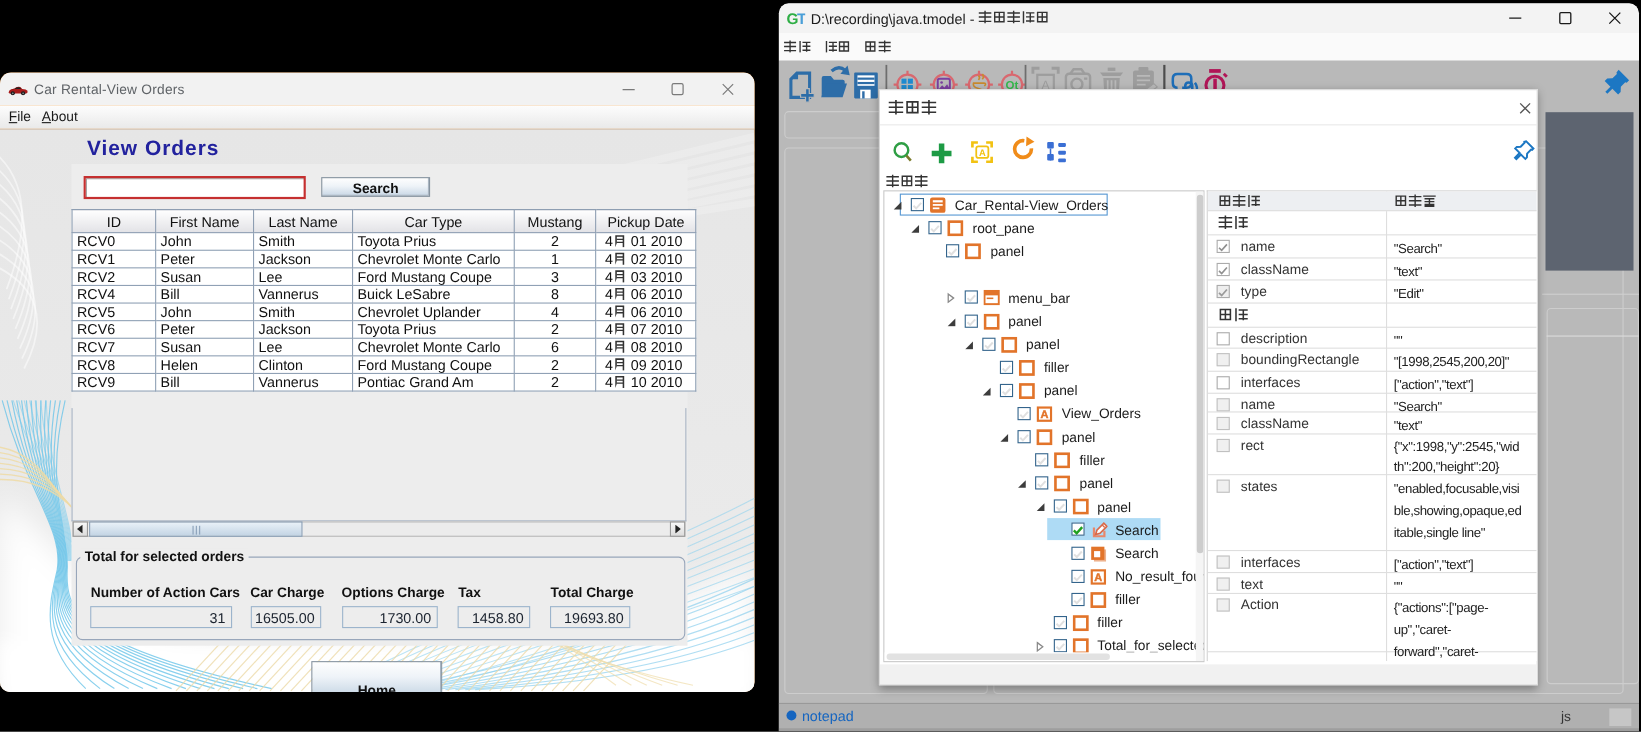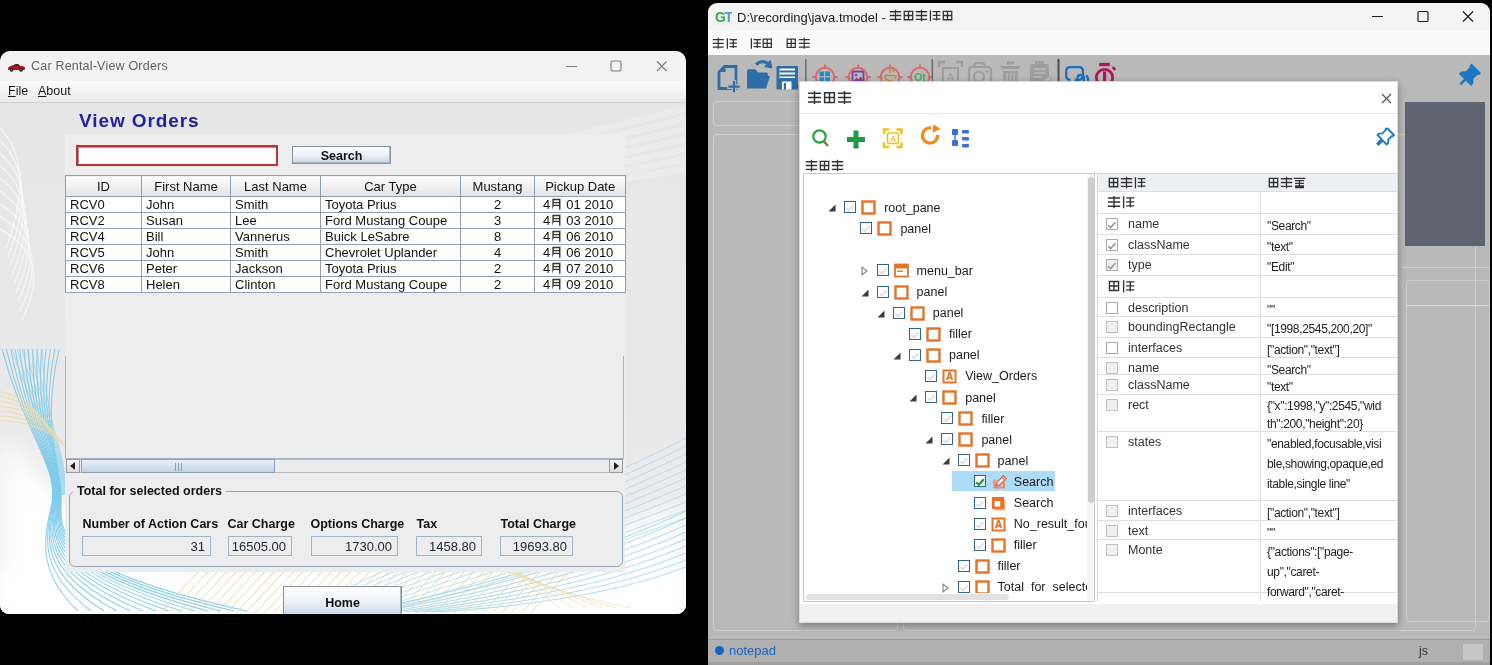--- a/index.html
+++ b/index.html
@@ -1,18 +1,18 @@
 <!DOCTYPE html>
 <html><head><meta charset="utf-8"><style>
 *{margin:0;padding:0;box-sizing:border-box}
 body{background:#000;font-family:"Liberation Sans",sans-serif}
 .stage{position:relative;width:1492px;height:665px;overflow:hidden;background:#000}
 .abs{position:absolute}
 .hzg{fill:#333;display:inline-block}
-#lwin{position:absolute;left:0;top:51px;width:686px;height:563px;border-radius:10px 10px 9px 9px;background:#fdba74;overflow:hidden}
+#lwin{position:absolute;left:0;top:66px;width:686px;height:563px;border-radius:10px 10px 9px 9px;background:#fdba74;overflow:hidden}
 #ltitle{position:absolute;left:0;top:0;width:100%;height:30px;background:#f2f2f2;border-radius:10px 10px 0 0}
 #ltitle .txt{position:absolute;left:31px;top:8px;font-size:12.5px;color:#5f6367;letter-spacing:.2px}
 #lmenu{position:absolute;left:0;top:30px;width:100%;height:22px;background:linear-gradient(#fdfdfd,#e9e9e9);border-bottom:1px solid #cfcfcf}
 #lmenu span{font-weight:normal;font-size:12.5px;color:#1a1a1a;position:absolute}
 .lpanel{position:absolute;background:#ededed}
 .viewhdr{position:absolute;left:79px;top:59px;font-size:19px;font-weight:bold;color:#22229e;letter-spacing:0.9px}
 .sfield{position:absolute;left:76px;top:94px;width:202px;height:21px;background:#fff;border:2px solid #c53030;box-shadow:inset 1px 1px 0 #9a9a9a}
 .mbtn{position:absolute;background:linear-gradient(#fefefe,#eef3f8 45%,#c8d7e5);border:1px solid #8794a0;font-weight:bold;font-size:12.5px;color:#111;text-align:center;box-shadow:inset -1px -1px 0 #aab6c2}
 #otable{position:absolute;left:65px;top:124px;border-collapse:collapse;background:#fff;table-layout:fixed}
 #otable th{background:linear-gradient(#fefefe,#e2e2e6);border:1px solid #8e9eb2;font-weight:normal;font-size:13px;color:#111;height:21px;padding:0}
@@ -243,20 +243,30 @@
             <td>RCV0</td>
             <td>John</td>
             <td>Smith</td>
             <td>Toyota Prius</td>
             <td style="text-align:center;padding:0">2</td>
             <td style="padding-left:8px">4<svg class="hzg" style="width:12.5px;height:12.5px;vertical-align:-1px;" fill="#111">
                 <use href="#hz5"></use>
               </svg> 01 2010</td>
           </tr>
           <tr>
+            <td>RCV1</td>
+            <td>Peter</td>
+            <td>Jackson</td>
+            <td>Chevrolet Monte Carlo</td>
+            <td style="text-align:center;padding:0">1</td>
+            <td style="padding-left:8px">4<svg class="hzg" style="width:12.5px;height:12.5px;vertical-align:-1px;" fill="#111">
+                <use href="#hz5"></use>
+              </svg> 02 2010</td>
+          </tr>
+          <tr>
             <td>RCV2</td>
             <td>Susan</td>
             <td>Lee</td>
             <td>Ford Mustang Coupe</td>
             <td style="text-align:center;padding:0">3</td>
             <td style="padding-left:8px">4<svg class="hzg" style="width:12.5px;height:12.5px;vertical-align:-1px;" fill="#111">
                 <use href="#hz5"></use>
               </svg> 03 2010</td>
           </tr>
           <tr>
@@ -283,28 +293,48 @@
             <td>RCV6</td>
             <td>Peter</td>
             <td>Jackson</td>
             <td>Toyota Prius</td>
             <td style="text-align:center;padding:0">2</td>
             <td style="padding-left:8px">4<svg class="hzg" style="width:12.5px;height:12.5px;vertical-align:-1px;" fill="#111">
                 <use href="#hz5"></use>
               </svg> 07 2010</td>
           </tr>
           <tr>
+            <td>RCV7</td>
+            <td>Susan</td>
+            <td>Lee</td>
+            <td>Chevrolet Monte Carlo</td>
+            <td style="text-align:center;padding:0">6</td>
+            <td style="padding-left:8px">4<svg class="hzg" style="width:12.5px;height:12.5px;vertical-align:-1px;" fill="#111">
+                <use href="#hz5"></use>
+              </svg> 08 2010</td>
+          </tr>
+          <tr>
             <td>RCV8</td>
             <td>Helen</td>
             <td>Clinton</td>
             <td>Ford Mustang Coupe</td>
             <td style="text-align:center;padding:0">2</td>
             <td style="padding-left:8px">4<svg class="hzg" style="width:12.5px;height:12.5px;vertical-align:-1px;" fill="#111">
                 <use href="#hz5"></use>
               </svg> 09 2010</td>
+          </tr>
+          <tr>
+            <td>RCV9</td>
+            <td>Bill</td>
+            <td>Vannerus</td>
+            <td>Pontiac Grand Am</td>
+            <td style="text-align:center;padding:0">2</td>
+            <td style="padding-left:8px">4<svg class="hzg" style="width:12.5px;height:12.5px;vertical-align:-1px;" fill="#111">
+                <use href="#hz5"></use>
+              </svg> 10 2010</td>
           </tr>
         </tbody>
       </table>
       <div class="abs" style="left:65px;top:305px;width:559px;height:103px;background:#ededed;border:1px solid #a8b4c4;border-top:none"></div>
       <div class="sbtrack" style="left:66px;top:408px;width:557px;height:14px"></div>
       <div class="sbbtn" style="left:66px;top:408px;width:14px;height:14px">
         <svg width="6" height="8">
           <path d="M5 0L0 4l5 4z" fill="#222"></path>
         </svg>
       </div>
@@ -322,21 +352,21 @@
       <div class="tlabel" style="left:82.5px;top:466px">Number of Action Cars</div>
       <div class="tlabel" style="left:227.5px;top:466px">Car Charge</div>
       <div class="tlabel" style="left:310.5px;top:466px">Options Charge</div>
       <div class="tlabel" style="left:416.5px;top:466px">Tax</div>
       <div class="tlabel" style="left:500.5px;top:466px">Total Charge</div>
       <div class="tfield" style="left:82px;top:485px;width:129px">31</div>
       <div class="tfield" style="left:228px;top:485px;width:64px">16505.00</div>
       <div class="tfield" style="left:311px;top:485px;width:87px">1730.00</div>
       <div class="tfield" style="left:416px;top:485px;width:66px">1458.80</div>
       <div class="tfield" style="left:500px;top:485px;width:73px">19693.80</div>
-      <div class="mbtn" style="left:283px;top:535px;width:119px;height:32px;padding-top:9px">Home</div>
+      <div class="mbtn" style="left:283px;top:535px;width:119px;height:32px;padding-top:19px">Home</div>
     </div>
     <div id="rwin">
       <div class="rbox" style="left:5px;top:98px;width:185px;height:25px"></div>
       <div class="rbox" style="left:5px;top:131px;width:185px;height:497px"></div>
       <div class="rbox" style="left:195px;top:131px;width:573px;height:497px"></div>
       <div class="abs" style="left:697px;top:99px;width:80px;height:144px;background:#5d6470"></div>
       <div class="abs" style="left:694px;top:264px;width:88px;height:1px;background:#cfcfcf"></div>
       <div class="rbox" style="left:698px;top:277px;width:84px;height:342px"></div>
       <div class="abs" style="left:698px;top:302px;width:84px;height:1px;background:#dcdcdc"></div>
       <div id="rtitle">
@@ -512,20 +542,36 @@
         </g>
       </svg>
       <span class="abs" style="left:5px;top:76px"><svg class="hzg" style="width:13px;height:13px;" fill="#333">
           <use href="#hz1"></use>
         </svg><svg class="hzg" style="width:13px;height:13px;" fill="#333">
           <use href="#hz2"></use>
         </svg><svg class="hzg" style="width:13px;height:13px;" fill="#333">
           <use href="#hz1"></use>
         </svg></span>
       <div id="ftree">
+        <div class="trow" style="top:2.0px">
+          <div class="abs" style="left:14.0px;top:-0.5px;width:189px;height:20px;border:1px solid #5596d2"></div>
+          <svg class="abs" style="left:8.0px;top:7px" width="8" height="8">
+            <path d="M7.5 0.5v7h-7z" fill="#3c3c3c"></path>
+          </svg>
+          <div class="tcb" style="left:24.0px"><svg width="10" height="10" viewBox="0 0 10 10">
+              <path d="M1.5 5l2.4 2.4 4.6-5" fill="none" stroke="#e0e0e0" stroke-width="1.8"></path>
+            </svg></div>
+          <svg class="ticon" style="left:41.0px" width="15" height="15" viewBox="0 0 15 15">
+            <rect x="0.5" y="0.5" width="14" height="14" rx="2" fill="#e2742a"></rect>
+            <rect x="3" y="3" width="9" height="2" fill="#fff"></rect>
+            <rect x="3" y="6.5" width="9" height="1.6" fill="#fff"></rect>
+            <rect x="3" y="9.6" width="6" height="1.6" fill="#fff"></rect>
+          </svg>
+          <span class="tlab" style="left:64.0px">Car_Rental-View_Orders</span>
+        </div>
         <div class="trow" style="top:23.1px">
           <svg class="abs" style="left:24.2px;top:7px" width="8" height="8">
             <path d="M7.5 0.5v7h-7z" fill="#3c3c3c"></path>
           </svg>
           <div class="tcb" style="left:40.2px"><svg width="10" height="10" viewBox="0 0 10 10">
               <path d="M1.5 5l2.4 2.4 4.6-5" fill="none" stroke="#e0e0e0" stroke-width="1.8"></path>
             </svg></div>
           <svg class="ticon" style="left:57.2px" width="15" height="15" viewBox="0 0 15 15">
             <rect x="1.5" y="1.5" width="12" height="12" fill="#fff" stroke="#e2742a" stroke-width="2.4"></rect>
           </svg>
@@ -811,18 +857,18 @@
           <span class="pname">interfaces</span>
           <div class="pval">["action","text"]</div>
         </div>
         <div class="prow" style="height:18.5px">
           <span class="pcb" style="background:#f0f0f0;border-color:#c0c0c0"></span>
           <span class="pname">text</span>
           <div class="pval">""</div>
         </div>
         <div class="prow" style="height:53px">
           <span class="pcb" style="background:#f0f0f0;border-color:#c0c0c0"></span>
-          <span class="pname">Monte</span>
+          <span class="pname">Action</span>
           <div class="pval">{"actions":["page-<br>up","caret-<br>forward","caret-</div>
         </div>
       </div>
       <div class="abs" style="left:0;top:522px;width:597px;height:18px;background:#f1f1f1"></div>
     </div>
   </div>
 </body></html>

